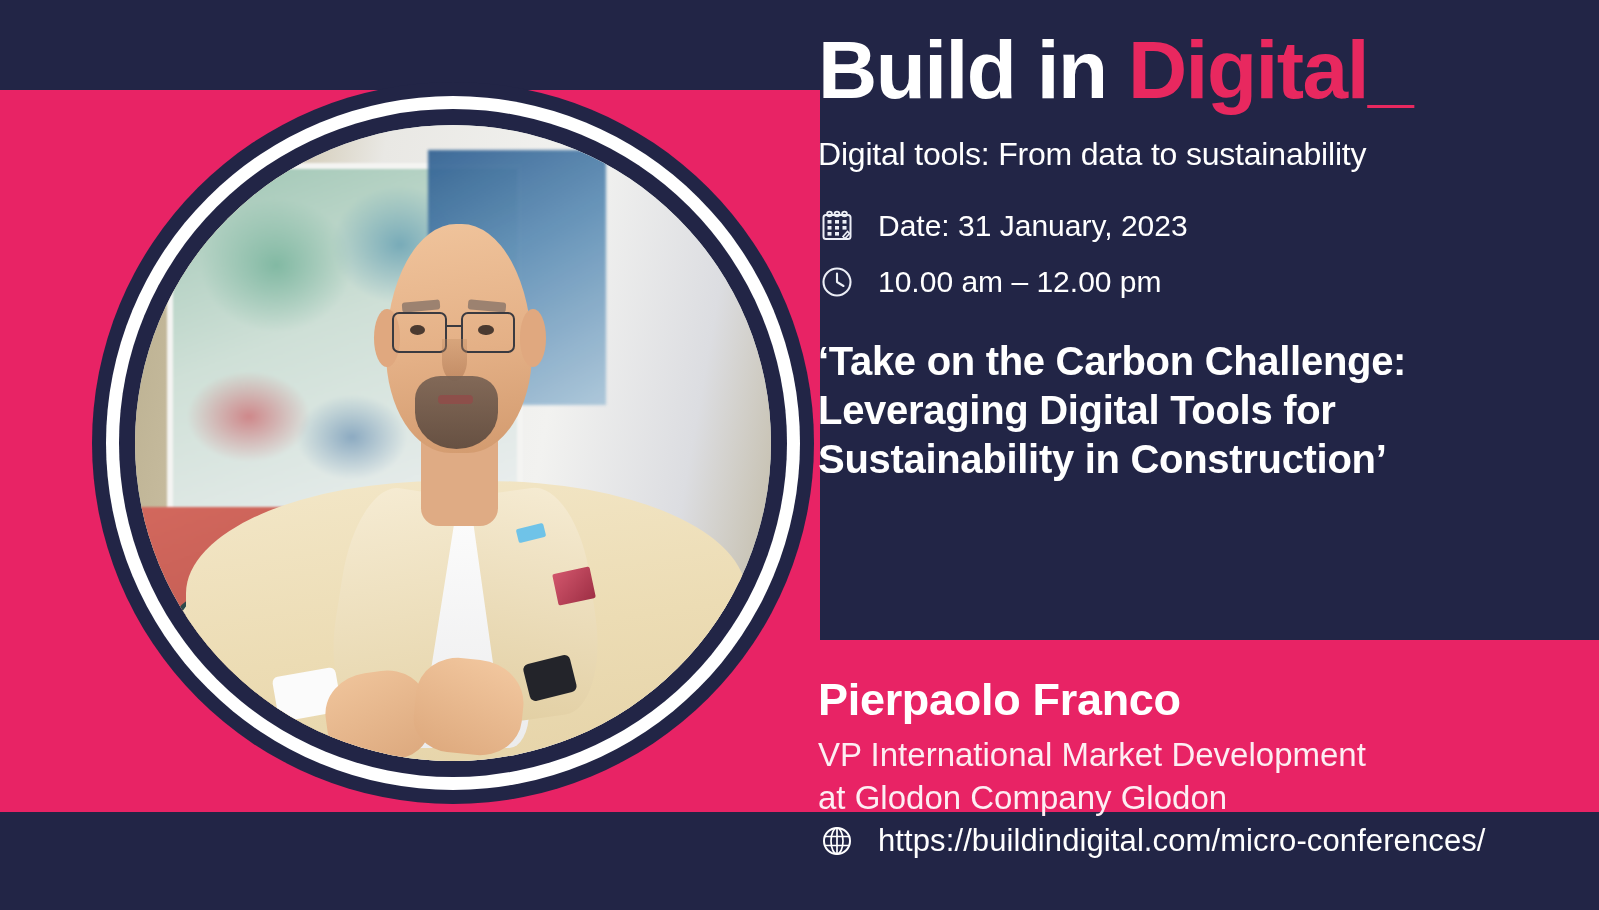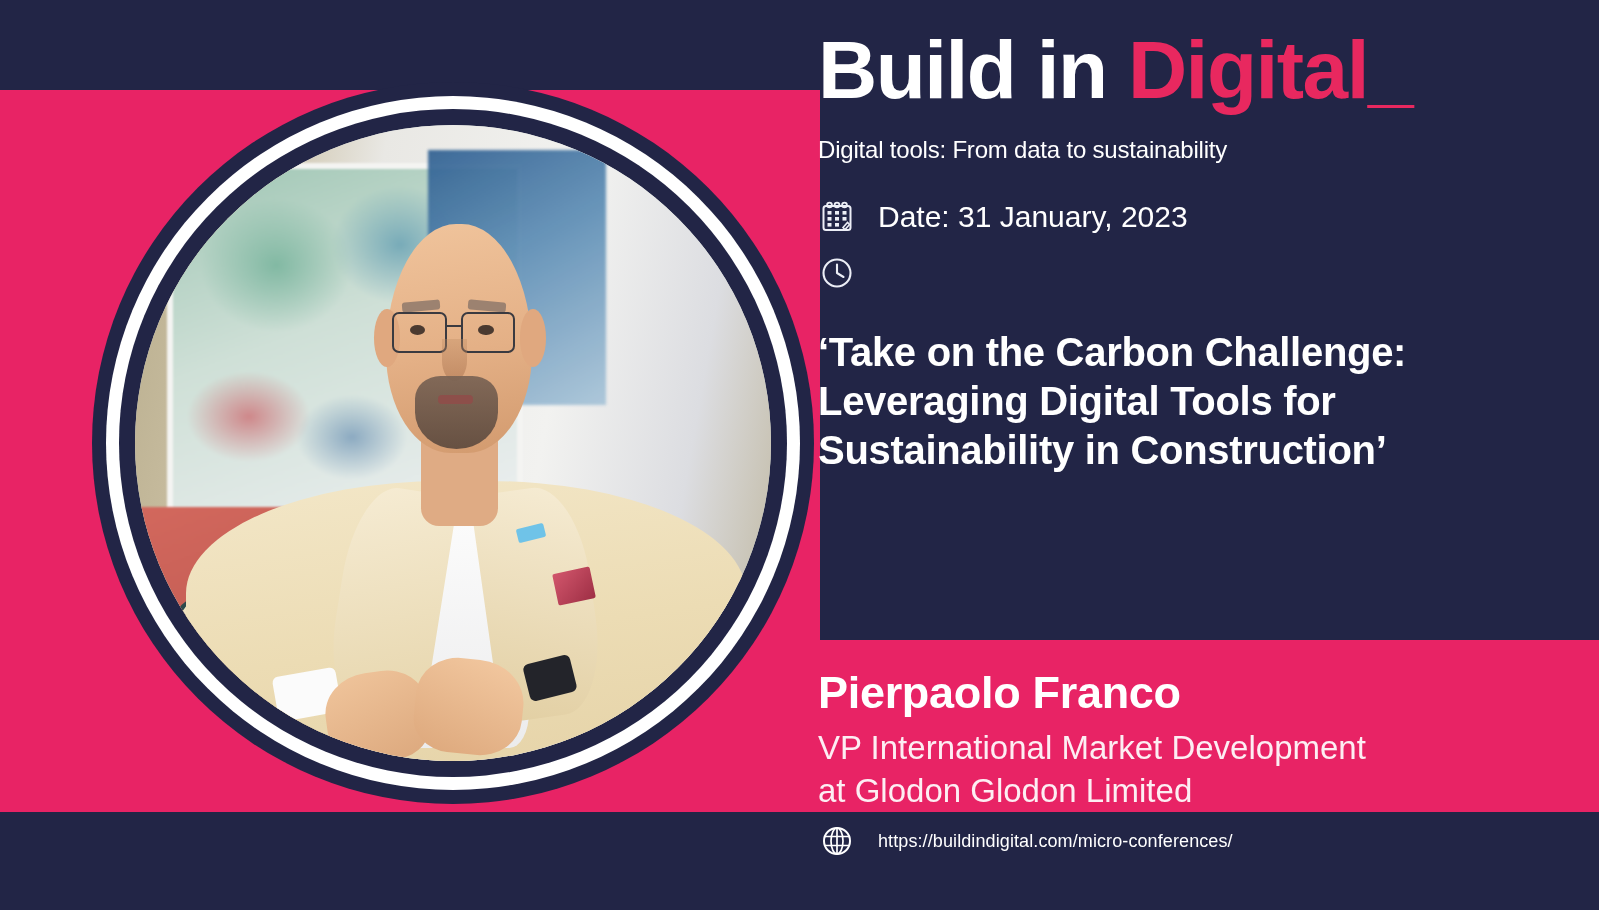--- a/index.html
+++ b/index.html
@@ -288,21 +288,21 @@
     font-size:64px;
     font-weight:bold;
     letter-spacing:-0.5px;
     line-height:1.08;
     color:#ffffff;
     white-space:nowrap;
   }
 
   .tagline {
     margin-top:24px;
-    font-size:24px;
+    font-size:32px;
     font-weight:normal;
     color:#ffffff;
     letter-spacing:-0.2px;
     white-space:nowrap;
   }
 
   .meta {
     margin-top:34px;
   }
   .meta-row {
@@ -329,21 +329,21 @@
     line-height:1.23;
     color:#ffffff;
     letter-spacing:-0.3px;
     max-width:720px;
   }
 
   .speaker-zone {
     position:absolute;
     left:0; top:640px;
     width:781px; height:172px;
-    padding-top:28px;
+    padding-top:35px;
   }
   .speaker-name {
     font-size:45px;
     font-weight:bold;
     color:#ffffff;
     letter-spacing:-0.3px;
     line-height:1.1;
   }
   .speaker-role {
     margin-top:8px;
@@ -360,21 +360,21 @@
     display:flex;
     align-items:center;
     gap:22px;
   }
   .url-icon {
     width:38px; height:38px;
     flex:0 0 38px;
     display:flex; align-items:center; justify-content:center;
   }
   .url-text {
-    font-size:18px;
+    font-size:31px;
     color:#ffffff;
     letter-spacing:0.1px;
     white-space:nowrap;
   }
 </style>
 </head>
 <body>
 
 <div class="poster">
 
@@ -451,31 +451,32 @@
         <span class="meta-text">Date: 31 January, 2023</span>
       </div>
 
       <div class="meta-row">
         <span class="meta-icon">
           <svg width="34" height="34" viewBox="0 0 34 34" fill="none">
             <circle cx="17" cy="17" r="13.5" stroke="#eceef6" stroke-width="2.1"></circle>
             <path d="M17 8.5 V17 L23.5 21" stroke="#eceef6" stroke-width="2.1" stroke-linecap="round" stroke-linejoin="round"></path>
           </svg>
         </span>
+        <span class="meta-text">10.00 am – 12.00 pm</span>
       </div>
 
     </div>
 
     <div class="talk-title">‘Take on the Carbon Challenge: Leveraging Digital Tools for Sustainability in Construction’</div>
 
     <div class="speaker-zone">
       <div class="speaker-name">Pierpaolo Franco</div>
       <div class="speaker-role">
         <div>VP International Market Development</div>
-        <div>at Glodon Glodon Limited</div>
+        <div>at Glodon Company Glodon</div>
       </div>
     </div>
 
     <div class="url-zone">
       <span class="url-icon">
         <svg width="32" height="32" viewBox="0 0 32 32" fill="none">
           <circle cx="16" cy="16" r="13" stroke="#ffffff" stroke-width="2"></circle>
           <ellipse cx="16" cy="16" rx="6" ry="13" stroke="#ffffff" stroke-width="1.7"></ellipse>
           <path d="M3.6 11.5 H28.4 M3.6 20.5 H28.4 M16 3 V29" stroke="#ffffff" stroke-width="1.7"></path>
         </svg>

